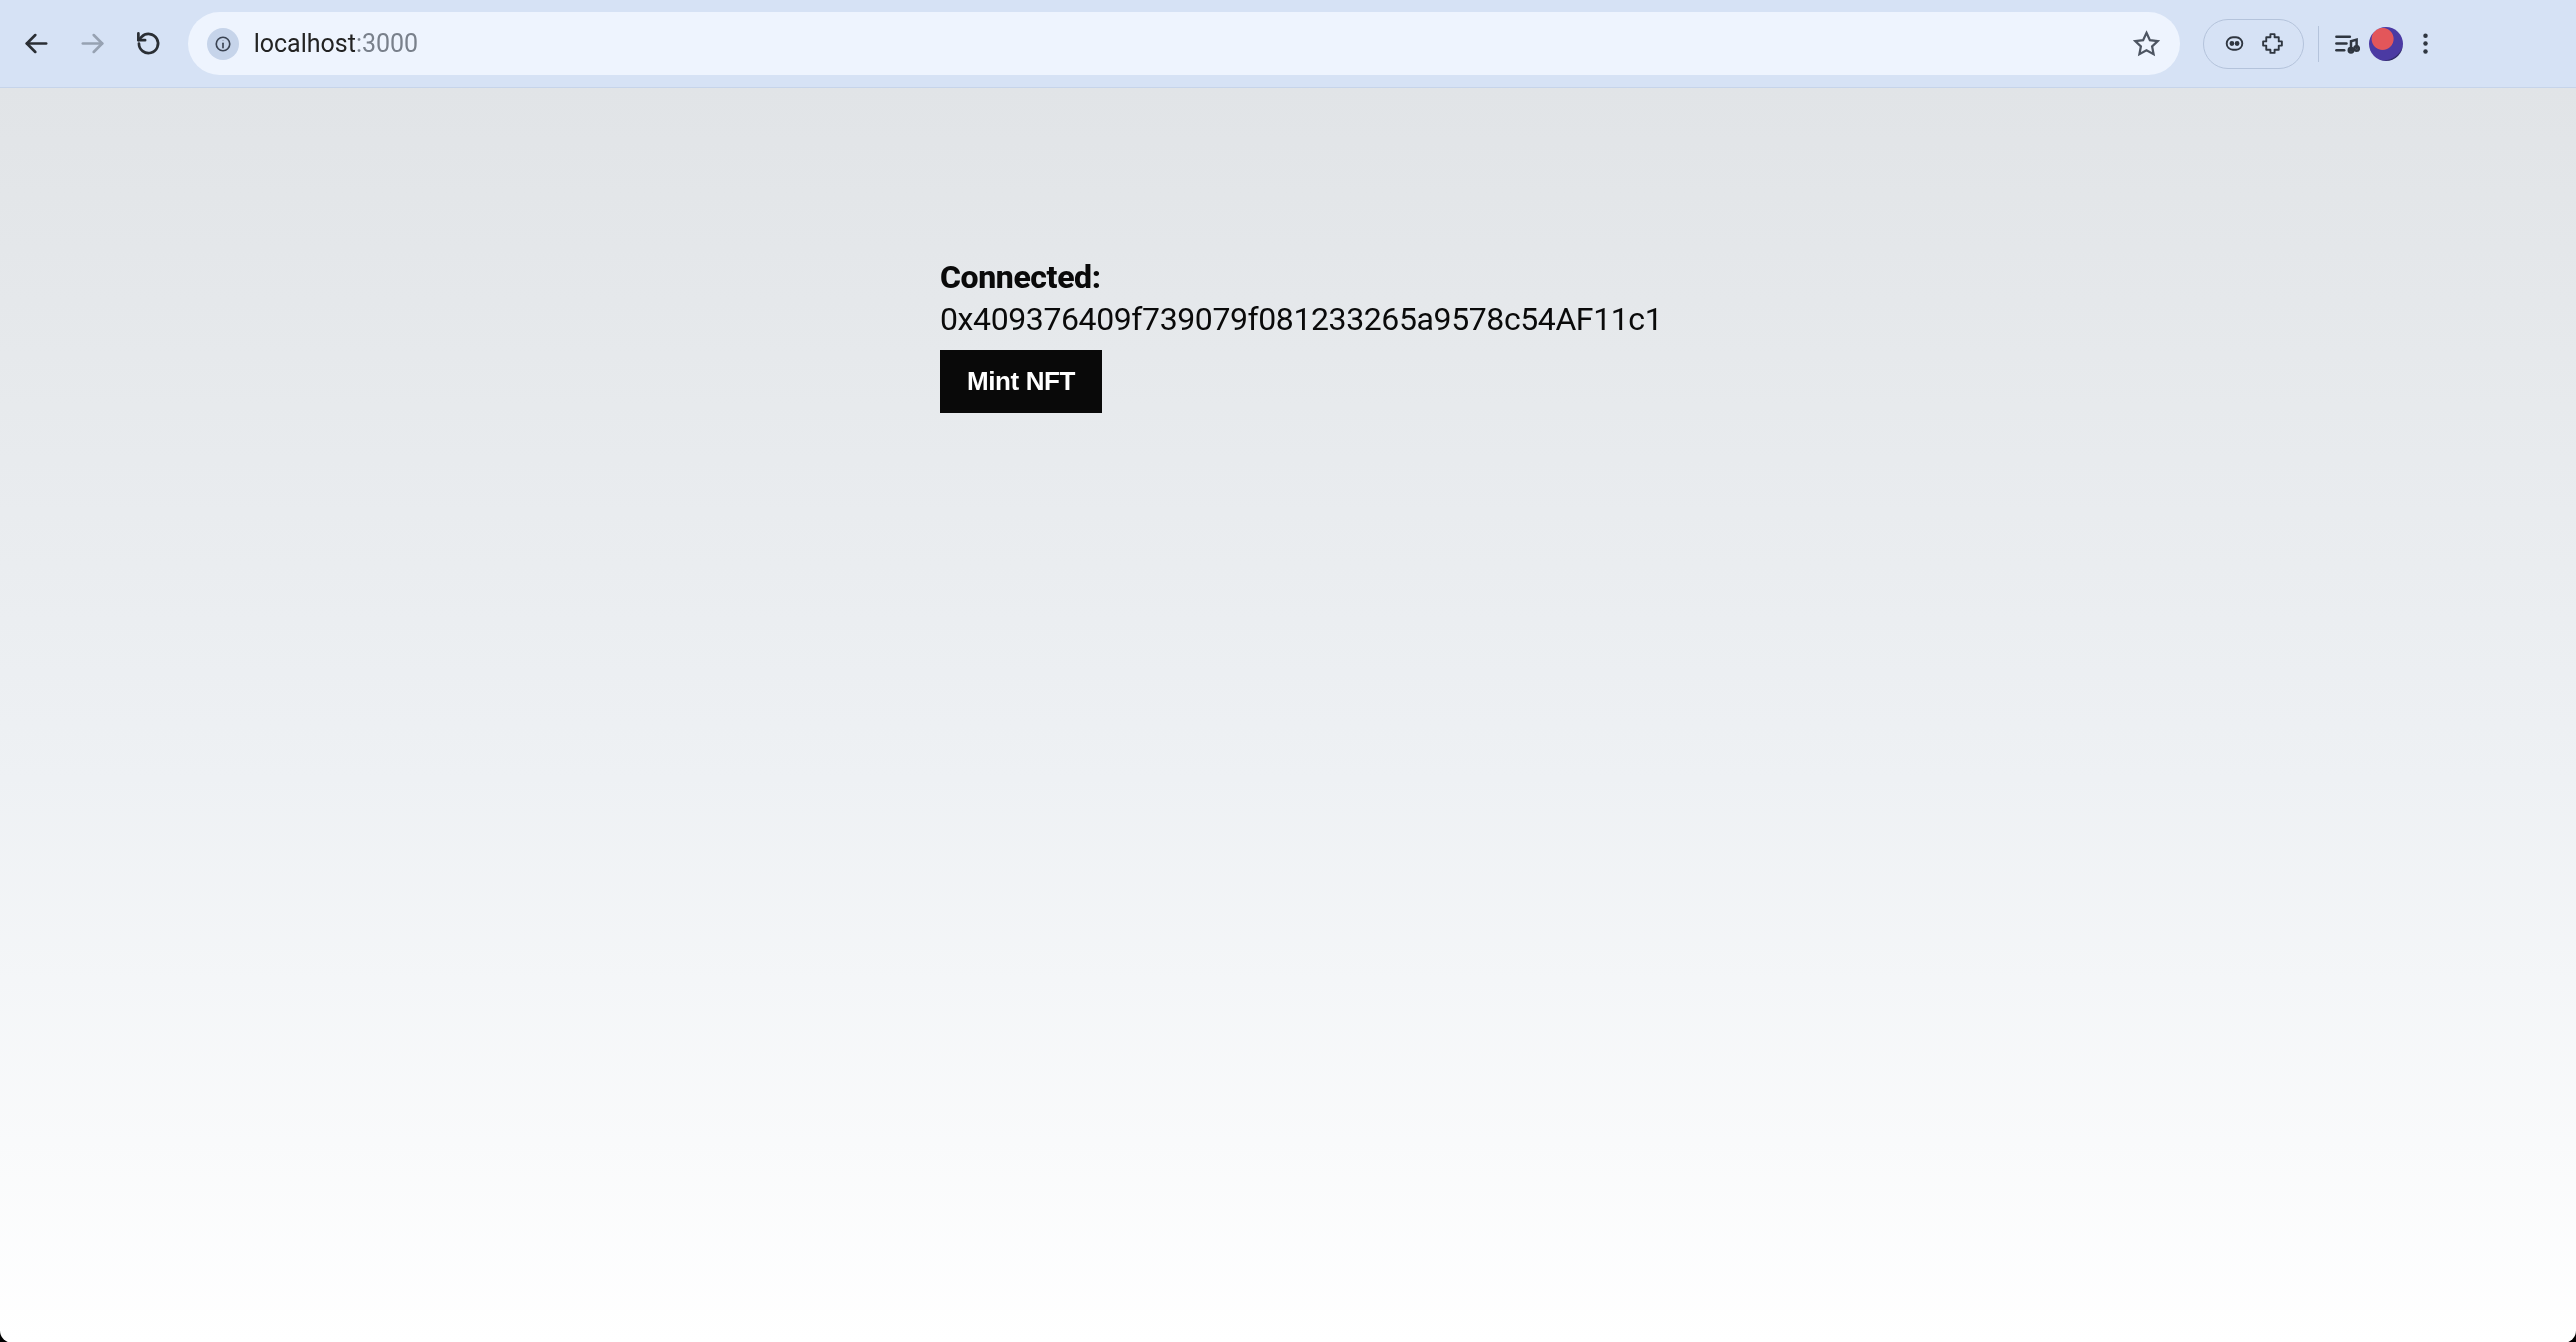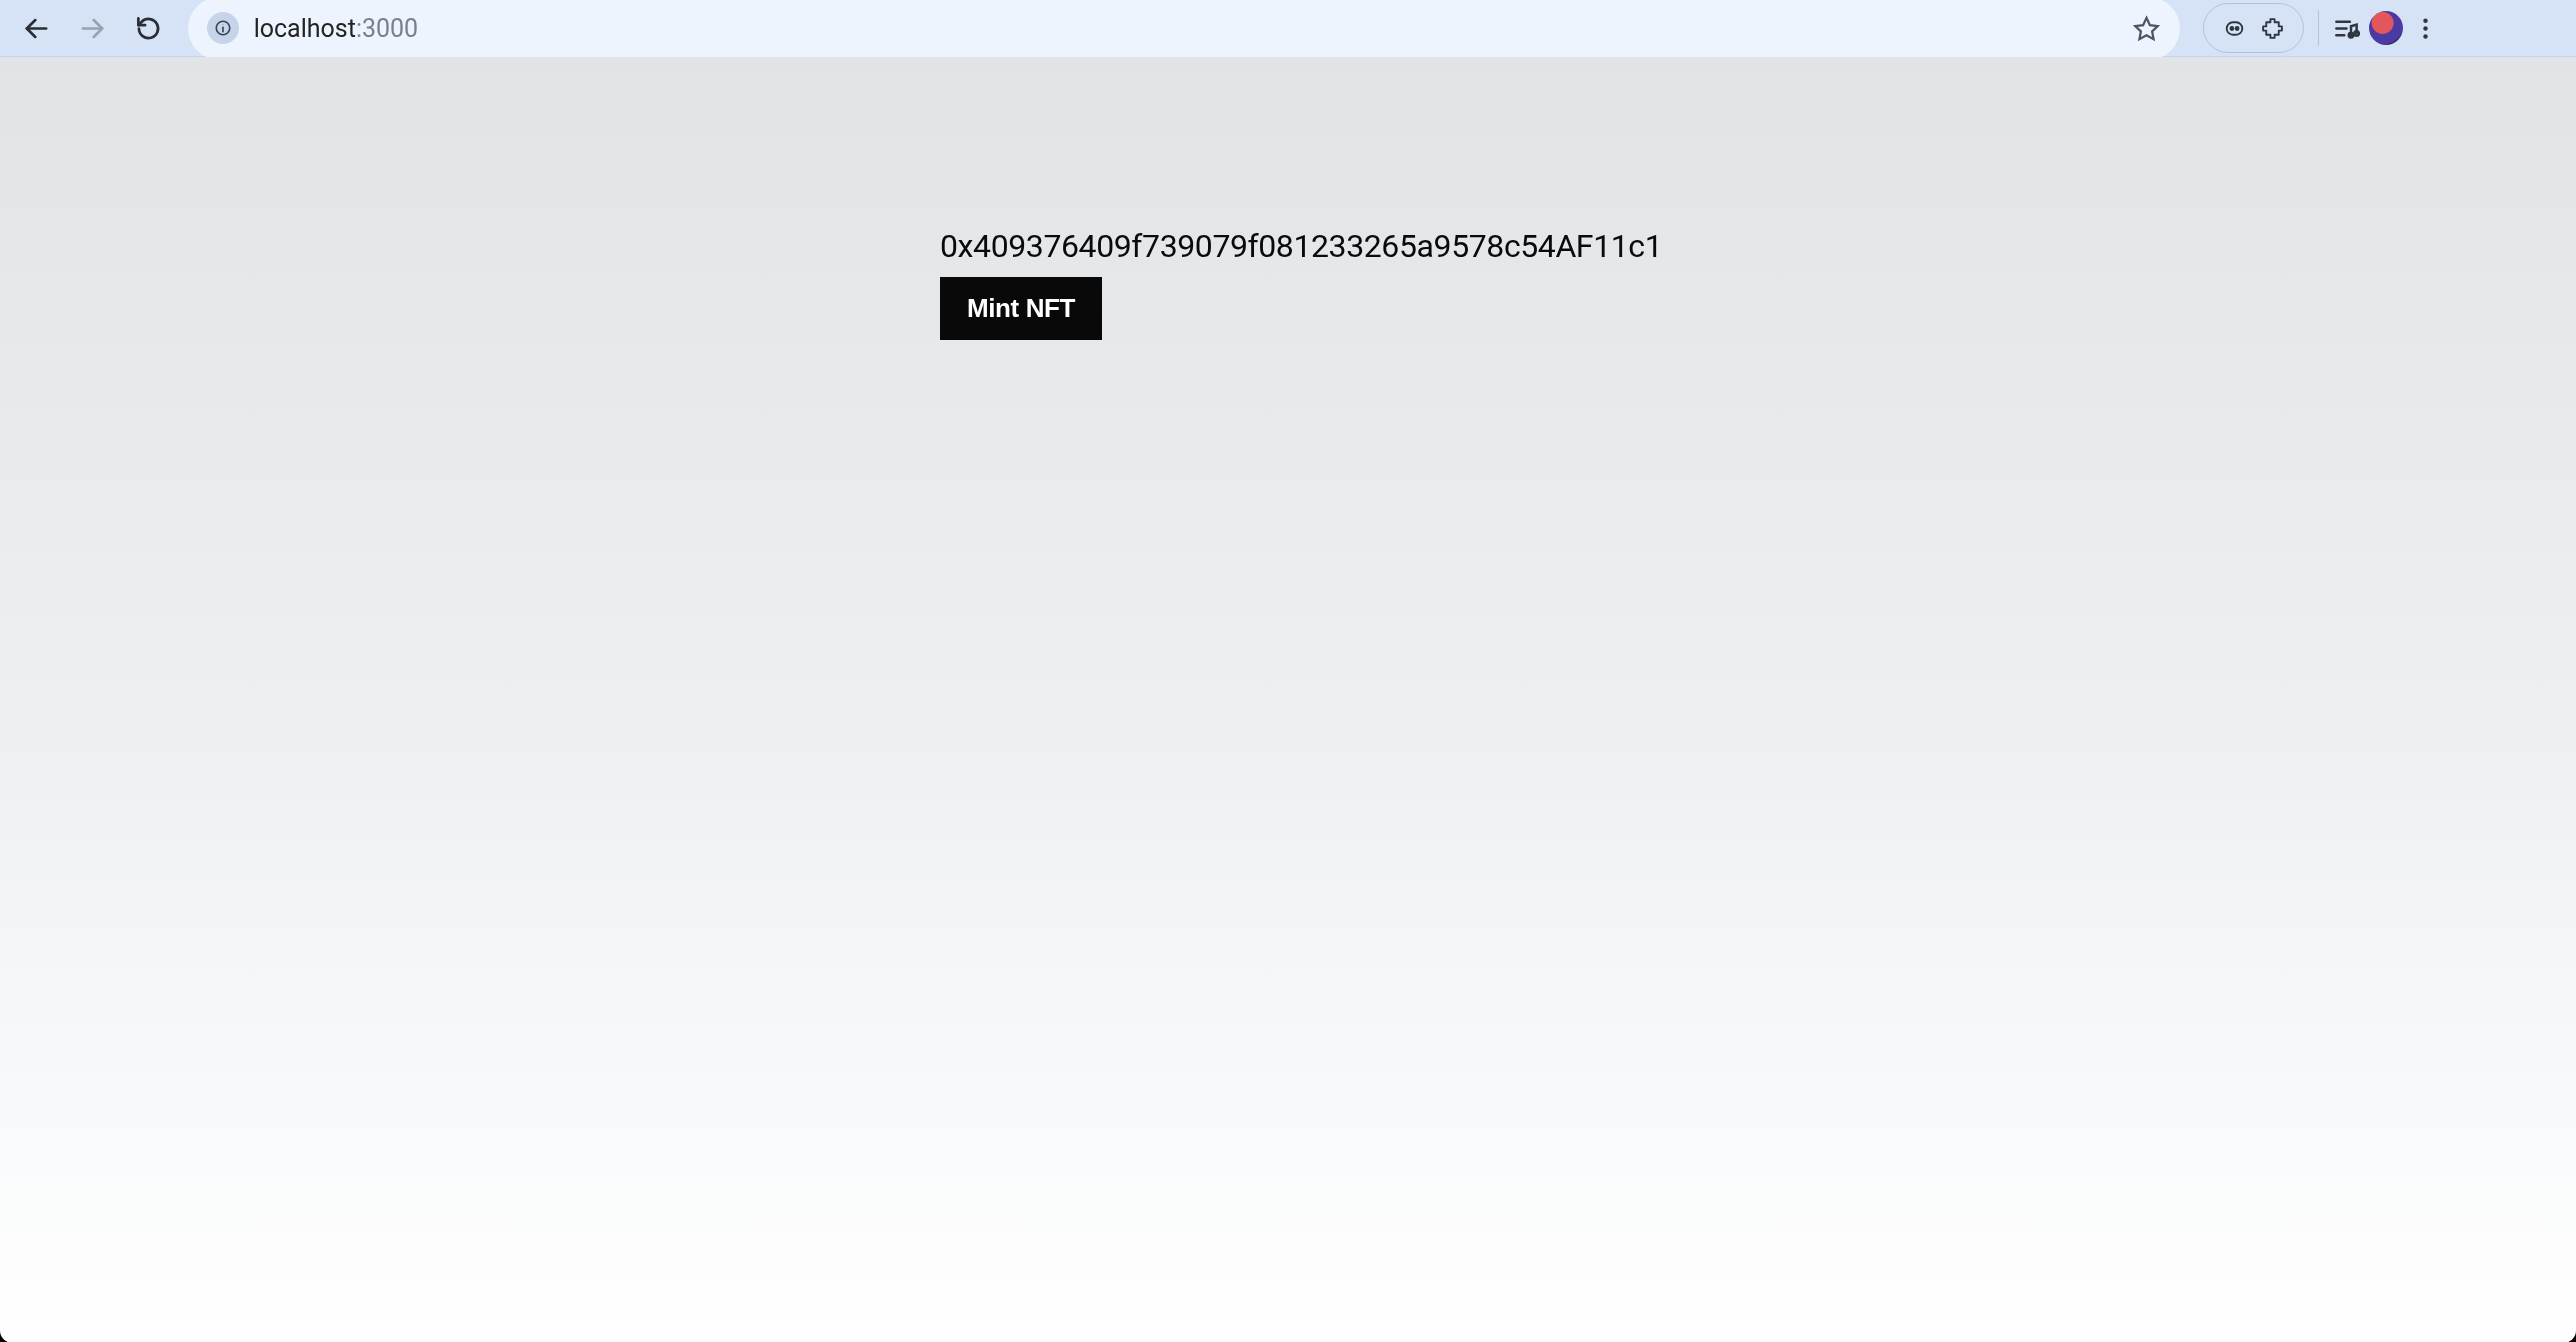--- a/index.html
+++ b/index.html
@@ -14,21 +14,21 @@
 
     .window {
       width: 100%;
       height: 100%;
       display: flex;
       flex-direction: column;
     }
 
     
     .toolbar {
-      height: 57px;
+      height: 88px;
       background: #d6e2f5;
       display: flex;
       align-items: center;
       padding: 0 12.5px;
       gap: 9px;
       border-bottom: 0.9px solid #c6d4ea;
     }
 
     .nav-btn {
       width: 47px;
@@ -263,20 +263,21 @@
             <circle cx="12" cy="19" r="2"></circle>
         </svg>
       </div>
     </div>
 
   </div>
 
   <div class="page">
     <div class="content">
 
+      <div class="connected-label">Connected:</div>
 
       <div class="wallet-addr">0x409376409f739079f081233265a9578c54AF11c1</div>
 
       <button class="mint-btn">Mint NFT</button>
 
     </div>
   </div>
 
 </div>
 

